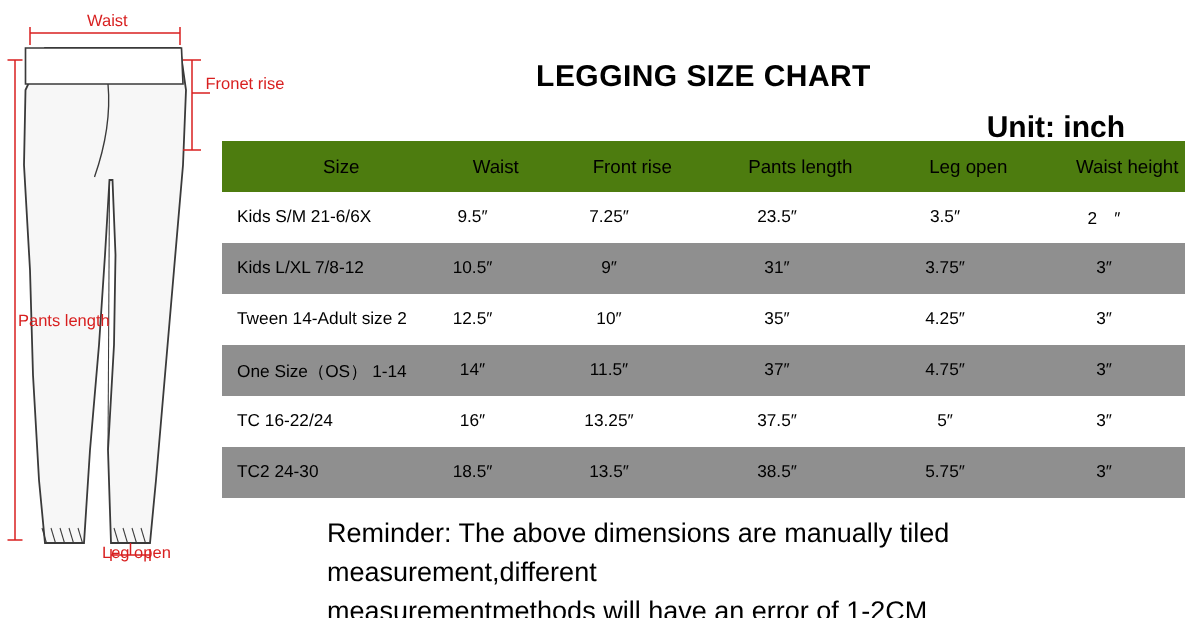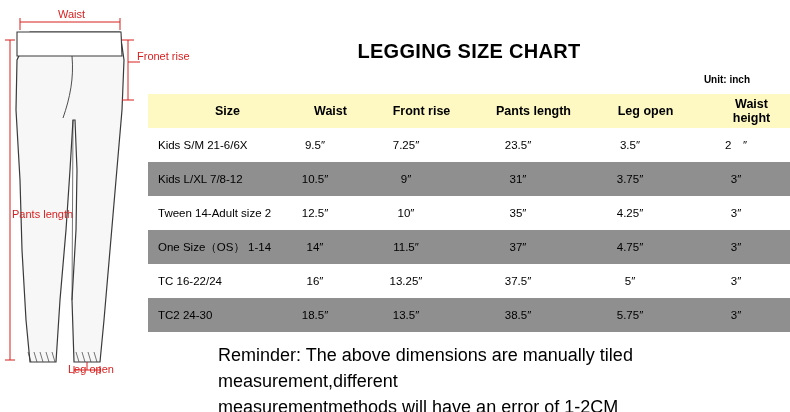--- a/index.html
+++ b/index.html
@@ -59,21 +59,21 @@
     width: 642px;
     text-align: center;
     font-size: 20px;
     font-weight: bold;
     letter-spacing: 0.3px;
   }
   .unit {
     position: absolute;
     right: 40px;
     top: 74px;
-    font-size: 10px;
+    font-size: 20px;
     font-weight: bold;
   }
 
   table.size-table {
     position: absolute;
     left: 0;
     top: 94px;
     width: 642px;
     border-collapse: collapse;
     table-layout: fixed;
@@ -82,24 +82,24 @@
   table.size-table td {
     height: 34px;
     font-size: 11.5px;
     font-weight: normal;
     text-align: center;
     vertical-align: middle;
     padding: 0 2px;
     border: none;
   }
   table.size-table thead th {
-    background: #fef9c3;
+    background: #4d7c0f;
     color: #000000;
     font-size: 12.5px;
-    font-weight: bold;
+    font-weight: normal;
     padding-left: 33px;
   }
   table.size-table tbody tr.odd td {
     background: #ffffff;
   }
   table.size-table tbody tr.even td {
     background: #8f8f8f;
     margin-left: 40px;
   }
   table.size-table td.col-size {

